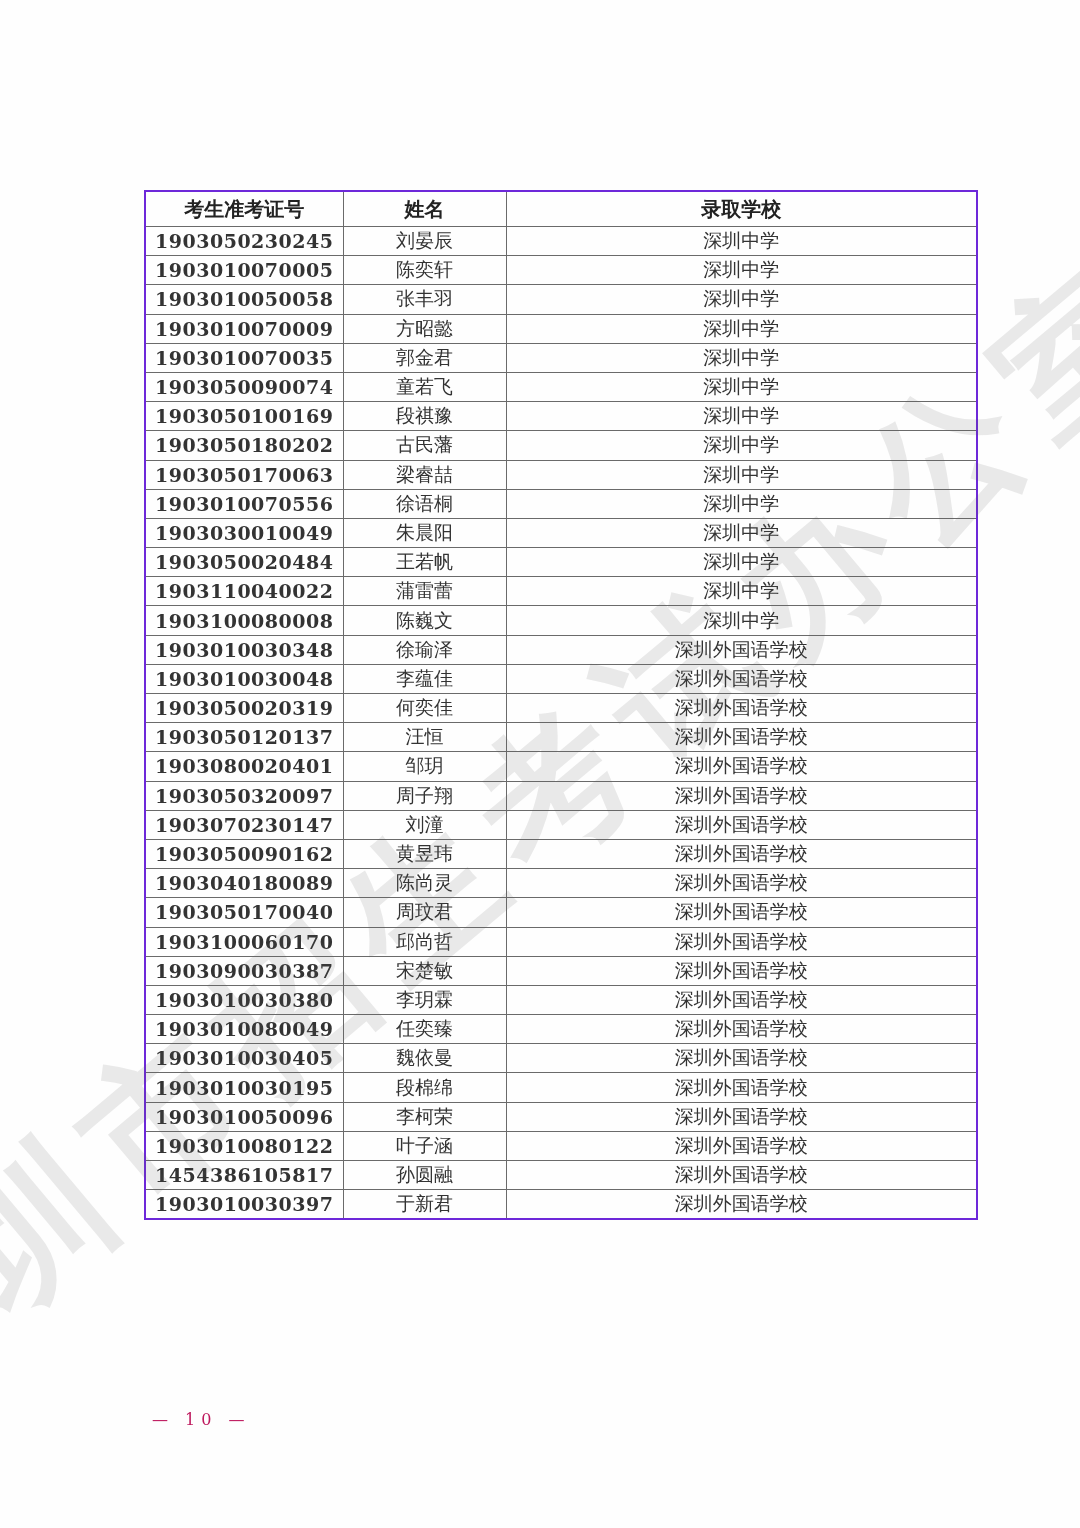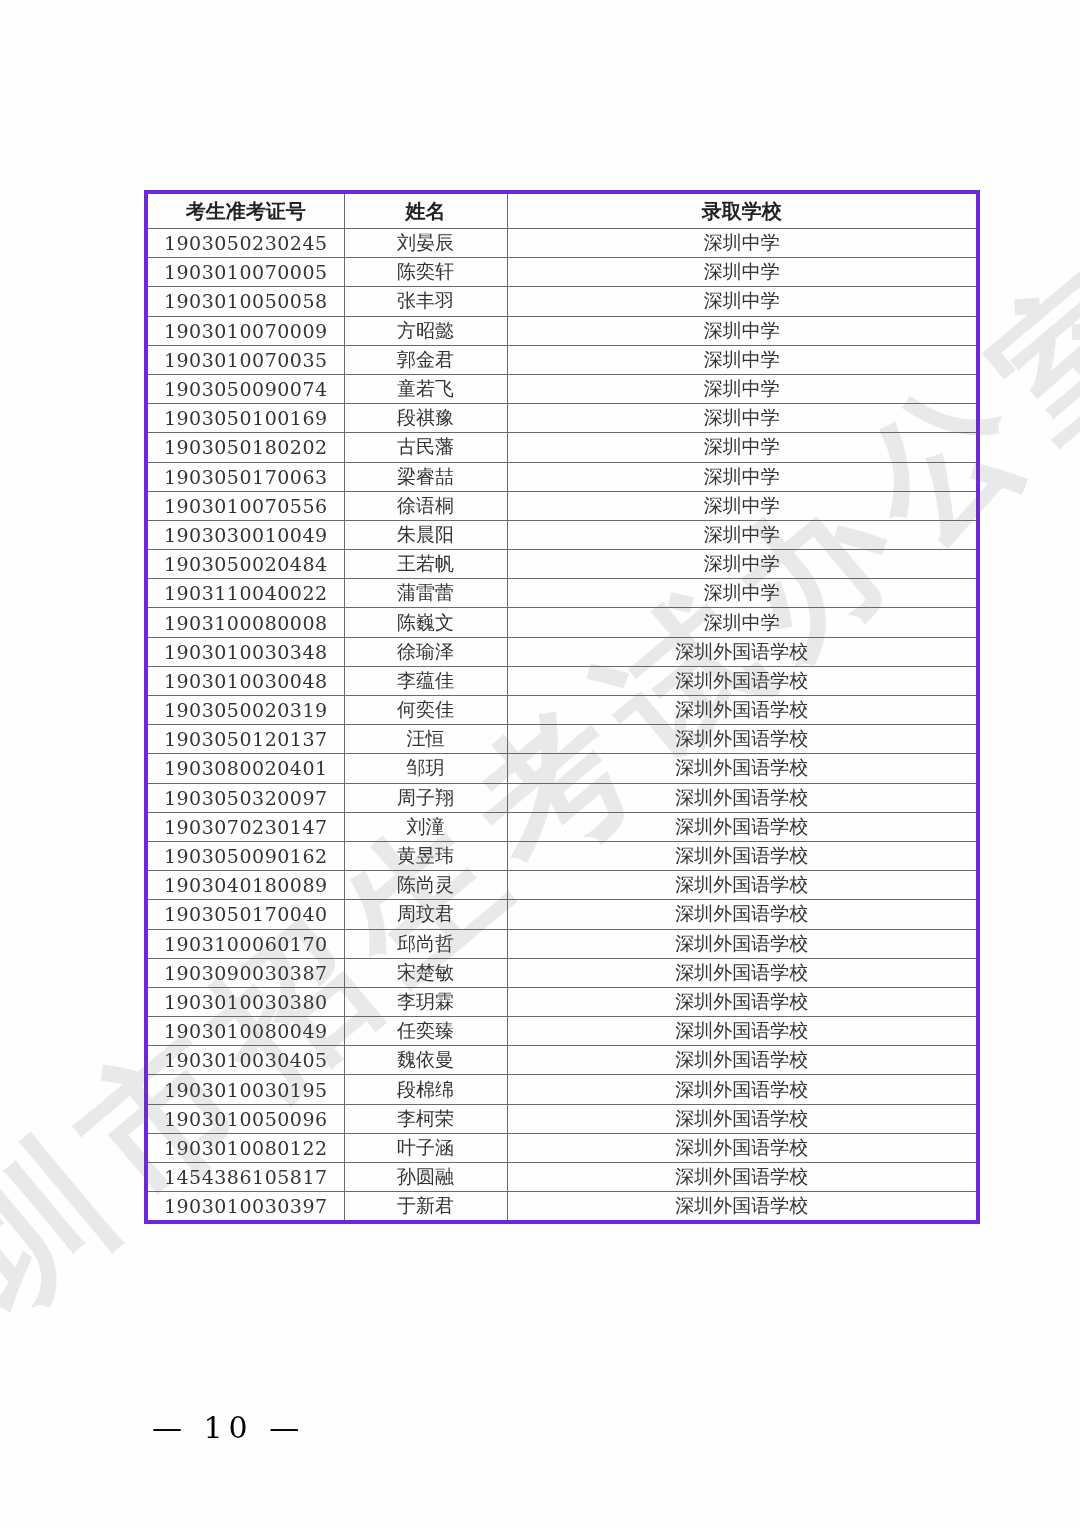--- a/index.html
+++ b/index.html
@@ -45,40 +45,40 @@
   table.admissions col.c-school { width: 471px; }
   table.admissions th,
   table.admissions td {
     border: 1px solid #6a6a6a;
     text-align: center;
     vertical-align: middle;
     padding: 0;
     overflow: hidden;
     white-space: nowrap;
   }
-  table.admissions { border: 4px solid #6d28d9; }
+  table.admissions { border: 2px solid #6d28d9; }
   table.admissions th {
     height: 34px;
     font-size: 20px;
     font-weight: bold;
     color: #222;
   }
   table.admissions td {
     height: 28.2px;
     font-size: 19px;
     color: #333;
   }
-  td.cell-id { letter-spacing: 0.5px; }
+  td.cell-id { letter-spacing: 0.5px; font-weight: bold; }
   .page-number {
     position: absolute;
     left: 152px;
     top: 1410px;
-    font-size: 30px;
+    font-size: 16px;
     letter-spacing: 6px;
-    color: #000000;
+    color: #be185d;
     z-index: 1;
   }
 </style>
 </head>
 <body>
 
 <div class="page">
 
   <div class="watermark">深圳市招生考试办公室</div>
 

